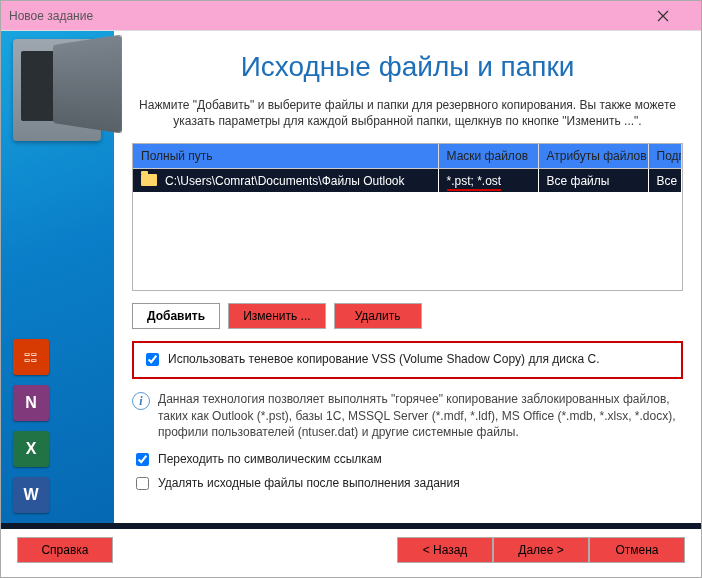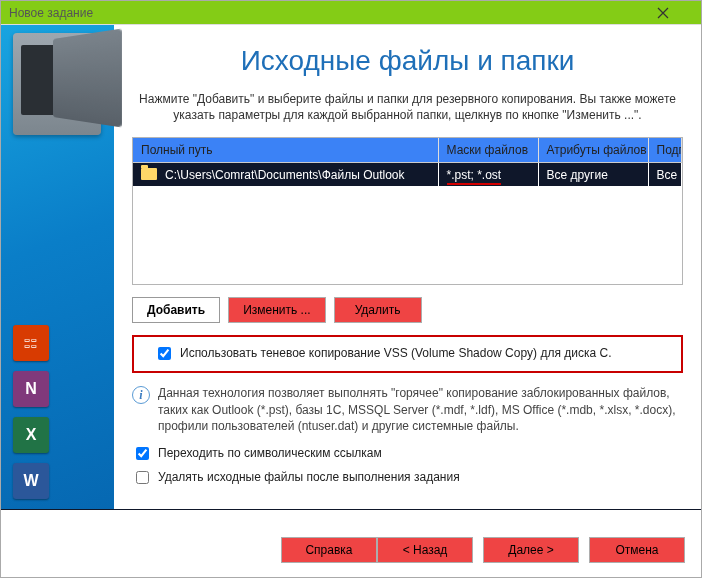--- a/index.html
+++ b/index.html
@@ -1,18 +1,18 @@
 <!DOCTYPE html>
 <html><head>
 <meta charset="utf-8">
 <style>
   * { box-sizing: border-box; }
   html, body { margin:0; padding:0; font-family: "Segoe UI", Tahoma, sans-serif; font-size:12px; color:#222; background:#fff; }
   .window { width:702px; height:578px; border:1px solid #aaa; display:flex; flex-direction:column; }
-  .titlebar { height:24px; background:#84cc16; display:flex; align-items:center; justify-content:space-between; padding:0 16px 0 8px; border-bottom:1px solid #ddd; }
+  .titlebar { height:30px; background:#f9a8d4; display:flex; align-items:center; justify-content:space-between; padding:0 16px 0 8px; border-bottom:1px solid #ddd; }
   .titlebar .title { color:#555; font-size:12px; }
   .titlebar .close { width:44px; height:30px; display:flex; align-items:center; justify-content:center; }
   .body { flex:1; display:flex; overflow:hidden; }
   .sidebar { width:113px; background:linear-gradient(160deg,#18a4e0 0%, #0a7ec8 45%, #0668b2 100%); position:relative; display:flex; flex-direction:column; justify-content:space-between; padding:8px 6px 10px 12px; }
   .safe { width:88px; height:102px; background:linear-gradient(#9ea7af,#7c868e); border-radius:4px; position:relative; box-shadow:0 2px 4px rgba(0,0,0,0.3); }
   .safe-door { position:absolute; right:-12px; top:6px; width:60px; height:78px; background:linear-gradient(#7a838b,#586068); border-radius:3px; transform:perspective(120px) rotateY(-25deg); transform-origin:left center; }
   .safe-inner { position:absolute; left:8px; top:12px; width:56px; height:70px; background:#2a2f34; border-radius:2px; }
   .app-icons { display:flex; flex-direction:column; gap:10px; }
   .app-icon { width:36px; height:36px; border-radius:3px; display:flex; align-items:center; justify-content:center; color:#fff; font-weight:bold; font-size:16px; font-family:"Segoe UI",sans-serif; box-shadow:0 1px 2px rgba(0,0,0,0.4); }
   .ic-calc { background:#d83b01; font-size:18px; display:flex; flex-direction:column; line-height:6px;}
@@ -26,27 +26,27 @@
   table.grid { width:100%; border-collapse:collapse; table-layout:fixed; }
   table.grid th { background:#3b82f6; font-weight:400; text-align:left; padding:5px 8px; border-right:1px solid #ddd; border-bottom:1px solid #ccc; white-space:nowrap; overflow:hidden; }
   table.grid td { padding:4px 8px; border-right:1px solid rgba(255,255,255,0.3); white-space:nowrap; overflow:hidden; }
   tr.sel td { background:#0f172a; color:#fff; }
   .folder-ic { display:inline-block; width:16px; height:12px; background:#ffd768; border-radius:1px; position:relative; top:1px; margin-right:8px; }
   .folder-ic::before{content:"";position:absolute;top:-3px;left:0;width:7px;height:3px;background:#ffd768;border-radius:1px 1px 0 0;}
   .underline-red { border-bottom:2px solid #d40000; padding-bottom:1px; }
   .btnrow { display:flex; gap:8px; margin:12px 0 12px 0; }
   button.std { min-width:88px; height:26px; background:#ef4444; border:1px solid #adadad; padding:0 14px; font-family:inherit; font-size:12px; cursor:pointer; }
   button.bold { font-weight:600; background:#fff; border:1px solid #999;}
-  .vss-box { border:2px solid #c80000; padding:5px 20px; margin-bottom:8px; }
+  .vss-box { border:2px solid #c80000; padding:5px 8px; margin-bottom:8px; }
   .checkrow { display:flex; align-items:flex-start; gap:6px; margin:3px 0; line-height:1.35;}
   .checkrow input { margin-top:2px; flex-shrink:0;}
   .info-row { display:flex; gap:8px; margin:4px 0 8px 0; color:#444; line-height:1.35;}
   .info-ic { width:18px; height:18px; border:1.5px solid #5a9bd5; border-radius:50%; color:#3a7bc0; font-style:italic; font-family:Georgia,serif; font-weight:bold; display:flex; align-items:center; justify-content:center; flex-shrink:0; font-size:12px; margin-top:1px;}
-  .footer { border-top:1px solid #0f172a; padding:27px 16px 14px 16px; display:flex; justify-content:flex-end; }
-  .footer .right { display:flex; gap:10px; }
+  .footer { border-top:6px solid #0f172a; padding:8px 16px 14px 16px; display:flex; justify-content:space-between; }
+  .footer .right { display:flex; }
   .footer button.std { min-width:96px; }
 </style>
 </head>
 <body>
 
 <div class="window">
 
   <div class="titlebar">
     <span class="title">Новое задание</span>
     <div class="close">
@@ -90,21 +90,21 @@
               <th>Полный путь</th>
               <th>Маски файлов</th>
               <th>Атрибуты файлов</th>
               <th>Подп</th>
             </tr>
           </thead>
           <tbody>
             <tr class="sel">
               <td><span class="folder-ic"></span><span>C:\Users\Comrat\Documents\Файлы Outlook</span></td>
               <td><span class="underline-red">*.pst; *.ost</span></td>
-              <td>Все другие</td>
+              <td>Все файлы</td>
               <td>Все</td>
             </tr>
           </tbody>
         </table>
       </div>
 
       <div class="btnrow">
         <button class="std bold">Добавить</button>
         <button class="std">Изменить ...</button>
         <button class="std">Удалить</button>

